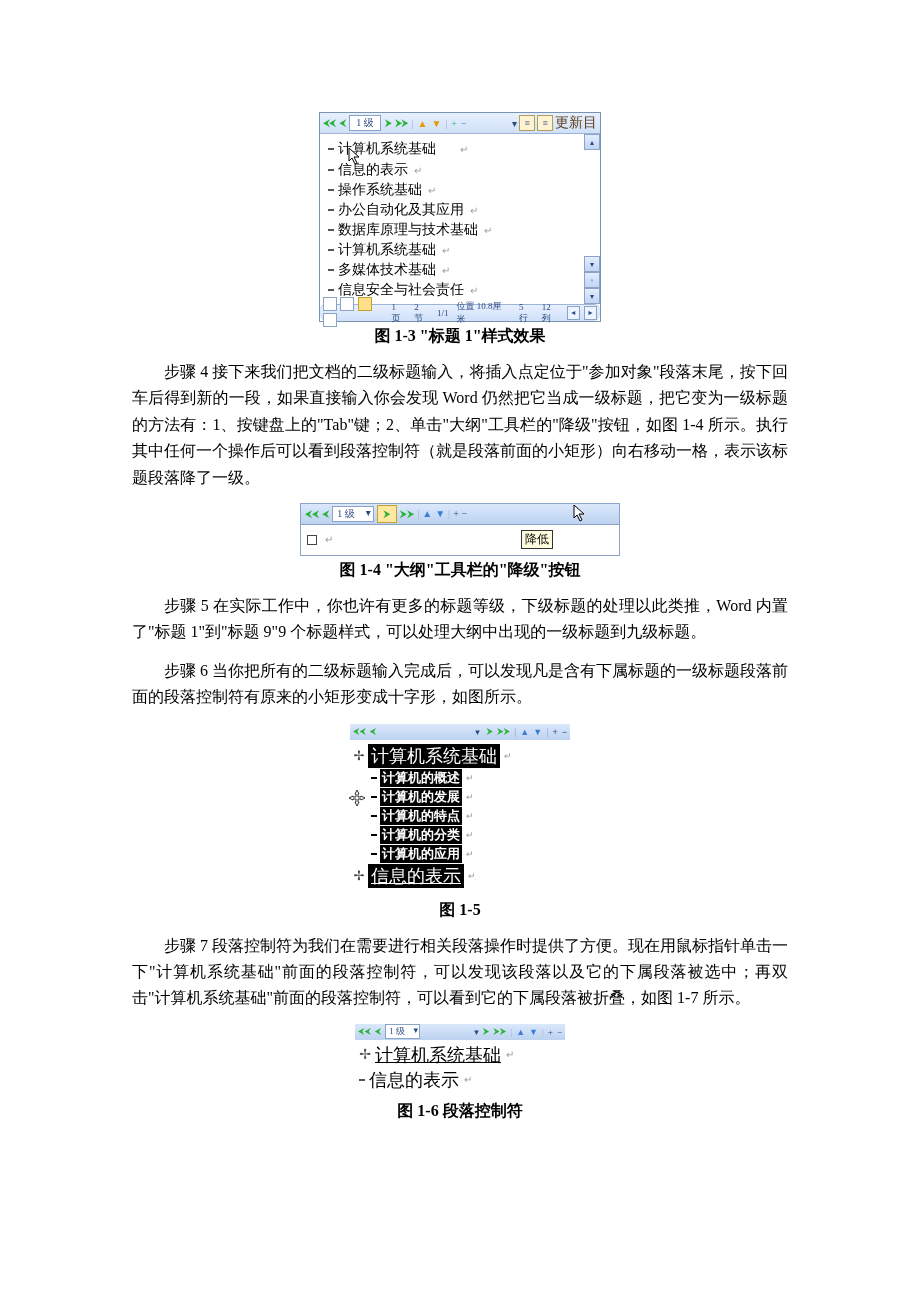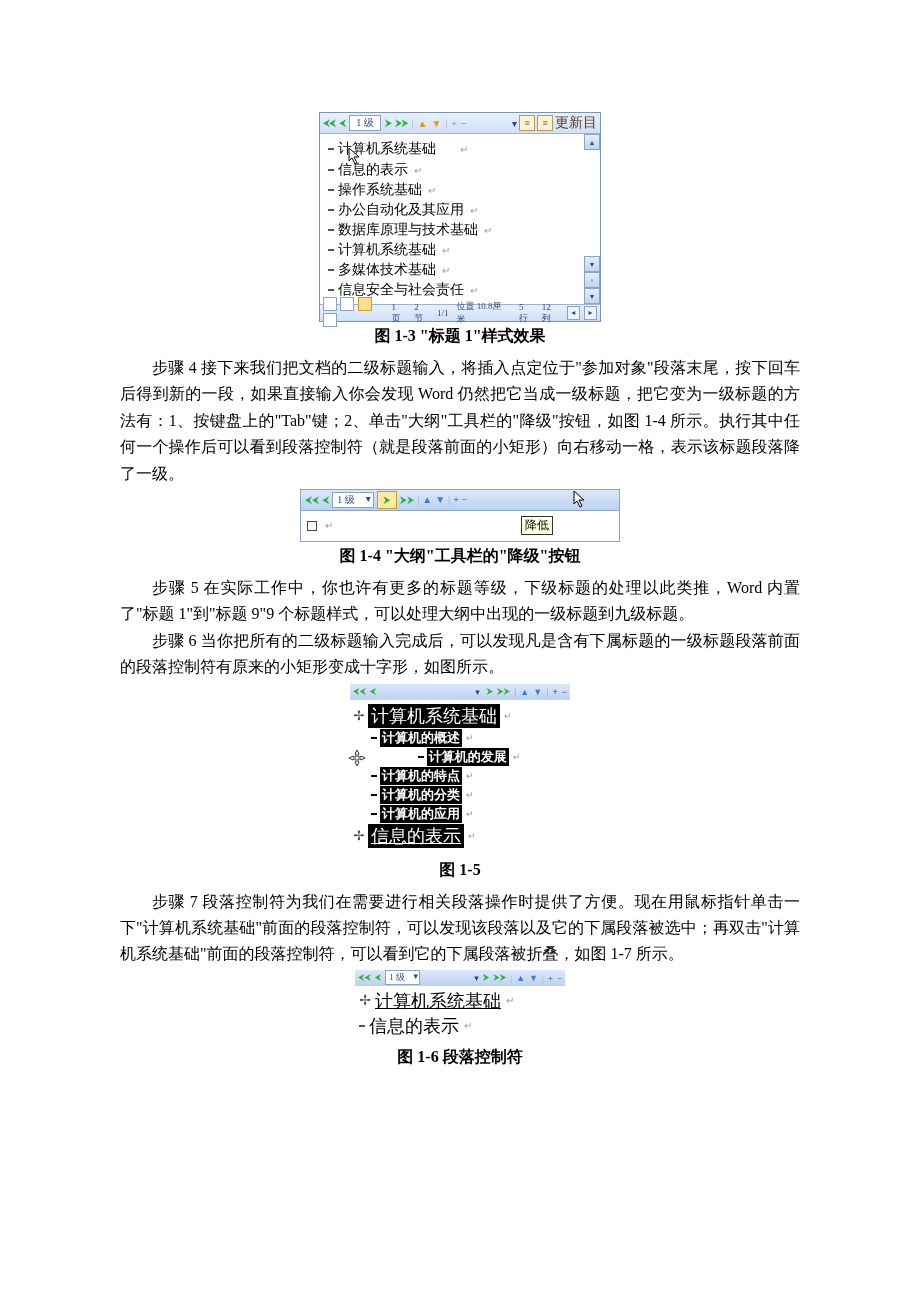--- a/index.html
+++ b/index.html
@@ -16,21 +16,21 @@
   }
   .fig-caption {
     text-align: center;
     font-weight: bold;
     font-family: "SimSun", "宋体", serif;
     margin: 4px 0 8px 0;
   }
   .para {
     text-align: justify;
     line-height: 1.65;
-    margin: 0;
+    margin: 12px;
     text-indent: 2em;
   }
   .figure-wrap {
     display: flex;
     justify-content: center;
     margin: 2px 0;
   }
 
   
   .outline-pane {
@@ -75,21 +75,21 @@
     display:flex; align-items:center; gap:4px; padding:1px 0;
     font-size:14px;
   }
   .outline-item .dash{ width:6px; height:2px; background:#555;}
   .outline-item .txt{}
   .outline-item .ret{ color:#999; font-size:10px; margin-left:2px;}
   .outline-item.cursor .txt::after{ content:"|"; color:#000; margin-left:-2px;}
   .status-bar{
     height:16px; background:linear-gradient(#e8f0ff,#cfe0f7);
     border-top:1px solid #9fb4d4; display:flex; align-items:center;
-    font-size:9px; color:#2b4a80; gap:4px; padding:0 3px;
+    font-size:9px; color:#2b4a80; gap:4px; padding:0 3px;border-radius:6px;
   }
   .status-bar .icons span{ width:12px;height:12px; display:inline-block; border:1px solid #8aa3c6; margin-right:1px; background:#fff;}
   .status-bar .sel{ background:#ffe08a !important; border-color:#c8a030 !important;}
   .status-bar .field{ padding:0 2px;}
   .status-bar .spacer{flex:1;}
   .status-bar .hl-r, .status-bar .hl-l{ width:12px;height:12px; display:inline-block; border:1px solid #8aa3c6; background:#eef4ff; font-size:8px; text-align:center; line-height:12px;}
 
   
   .tb14-wrap{ width:320px;}
   .tb14{
@@ -133,21 +133,21 @@
   .f15-tb .spacer{flex:1;}
   .f15-tb .drop2{width:10px; text-align:center;}
   .f15-body{ padding:3px 3px 6px 3px; background:#fff;}
   .f15-line{ display:flex; align-items:center; gap:3px; margin:1px 0;}
   .f15-plus{ font-size:13px; color:#444; width:12px; text-align:center;}
   .f15-dash{ width:6px; height:2px; background:#000; margin-left:18px;}
   .f15-lbl-big{ background:#000; color:#fff; padding:0 3px; font-size:18px; }
   .f15-lbl-big.u{ text-decoration:underline;}
   .f15-lbl-sm{ background:#000; color:#fff; padding:0 2px; font-size:13px; font-weight:bold;}
   .f15-ret{ color:#999; font-size:9px; margin-left:1px;}
-  .f15-cursor{ position:relative;justify-content:center;}
+  .f15-cursor{ position:relative;}
   .f15-cursor svg{ position:absolute; left:-4px; top:2px;}
 
   
   .f16{ width:210px;}
   .f16-tb{
     height:16px; background:linear-gradient(#dbe8fb,#bcd2f0);
     display:flex; align-items:center; gap:4px; padding:0 3px;
     font-size:9px; color:#2b4a80;
   }
   .f16-tb .g{color:#2bb23a;}

